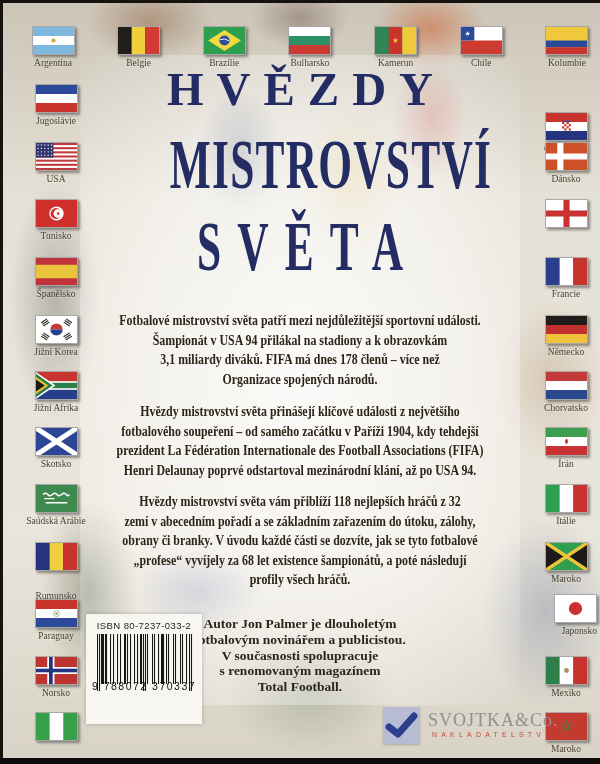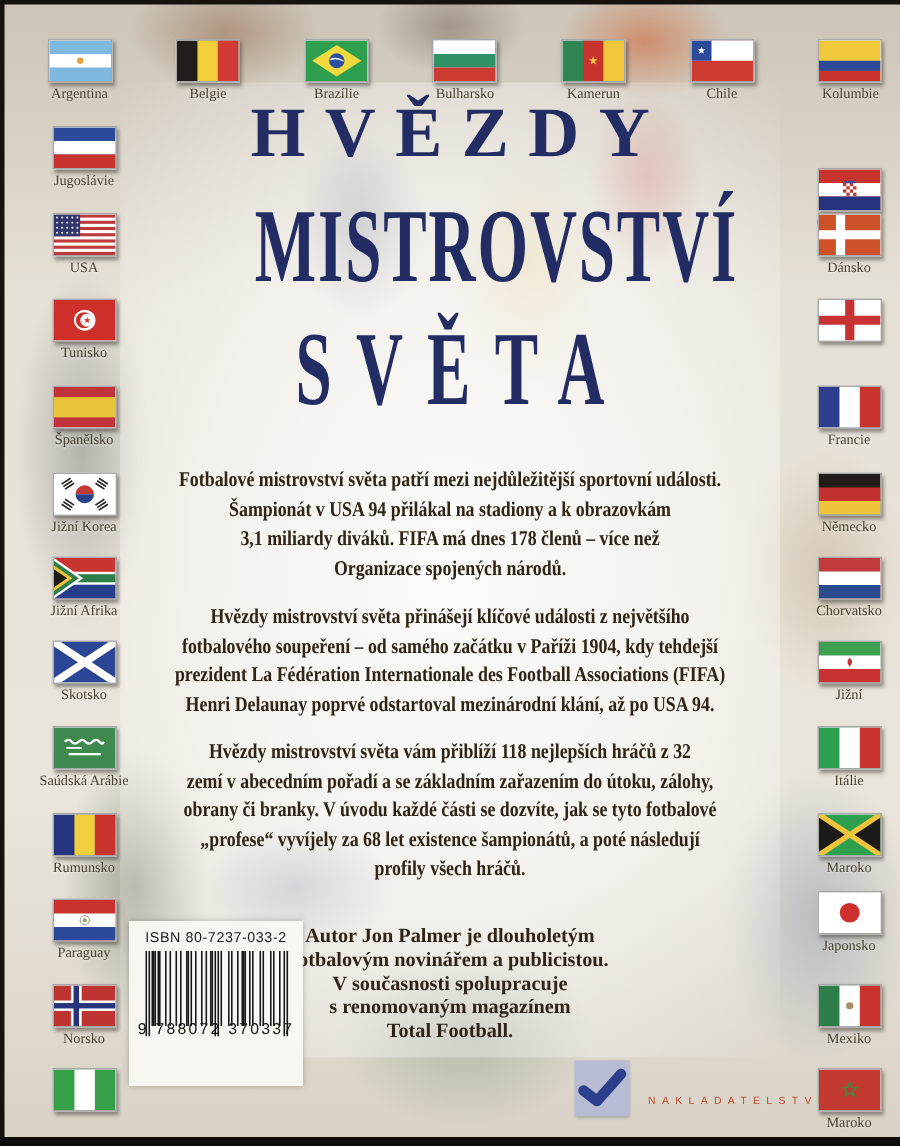--- a/index.html
+++ b/index.html
@@ -276,21 +276,21 @@
         <div class="flag-frame">
           <svg viewBox="0 0 40 27" preserveAspectRatio="none">
             <rect width="40" height="27" fill="#3E8A4E"></rect>
             <path d="M7 9.5 q2.5 -2.5 4.5 0 t4.5 0 t4.5 0 t4.5 0 t4.5 0 t3 0" stroke="#fff" stroke-width="1.5" fill="none"></path>
             <rect x="8" y="13" width="10" height="1.2" fill="#fff"></rect>
             <rect x="9.5" y="17" width="21" height="1.5" fill="#fff"></rect>
           </svg>
         </div>
         <div class="flag-label">Saúdská Arábie</div>
       </div>
-      <div class="flag-item" style="top: 542px; left: 0px;">
+      <div class="flag-item" style="top: 542px; left: 0px; gap: 17px;">
         <div class="flag-frame">
           <svg viewBox="0 0 40 27" preserveAspectRatio="none">
             <rect width="40" height="27" fill="#26337E"></rect>
             <rect x="13.3" width="13.3" height="27" fill="#EFCF3C"></rect>
             <rect x="26.6" width="13.4" height="27" fill="#C8332E"></rect>
           </svg>
         </div>
         <div class="flag-label">Rumunsko</div>
       </div>
       <div class="flag-item" style="top: 599px; left: 0px;">
@@ -400,21 +400,21 @@
       </div>
       <div class="flag-item" style="top: 427px; left: 0px;">
         <div class="flag-frame">
           <svg viewBox="0 0 40 27" preserveAspectRatio="none">
             <rect width="40" height="27" fill="#3E9E50"></rect>
             <rect y="9" width="40" height="9" fill="#fff"></rect>
             <rect y="18" width="40" height="9" fill="#C83232"></rect>
             <path d="M20 10.5 q-3 2.5 0 6 q3 -3.5 0 -6" fill="#C83232"></path>
           </svg>
         </div>
-        <div class="flag-label">Jižní</div>
+        <div class="flag-label">Írán</div>
       </div>
       <div class="flag-item" style="top: 484px; left: 0px;">
         <div class="flag-frame">
           <svg viewBox="0 0 40 27" preserveAspectRatio="none">
             <rect width="40" height="27" fill="#2E9E4F"></rect>
             <rect x="13.3" width="13.3" height="27" fill="#fff"></rect>
             <rect x="26.6" width="13.4" height="27" fill="#C8332E"></rect>
           </svg>
         </div>
         <div class="flag-label">Itálie</div>
@@ -423,21 +423,21 @@
         <div class="flag-frame">
           <svg viewBox="0 0 40 27" preserveAspectRatio="none">
             <rect width="40" height="27" fill="#2E9E4F"></rect>
             <polygon points="0,0 20,13.5 0,27" fill="#1d1b18"></polygon>
             <polygon points="40,0 20,13.5 40,27" fill="#1d1b18"></polygon>
             <path d="M0 0 L40 27 M40 0 L0 27" stroke="#EFC43C" stroke-width="3.5"></path>
           </svg>
         </div>
         <div class="flag-label">Maroko</div>
       </div>
-      <div class="flag-item" style="top: 594px; left: 0px;">
+      <div class="flag-item" style="top: 594px; left: 0px; align-items: flex-end;">
         <div class="flag-frame">
           <svg viewBox="0 0 40 27" preserveAspectRatio="none">
             <rect width="40" height="27" fill="#fff"></rect>
             <circle cx="20" cy="13.5" r="6.5" fill="#CE3030"></circle>
           </svg>
         </div>
         <div class="flag-label">Japonsko</div>
       </div>
       <div class="flag-item" style="top: 656px; left: 0px;">
         <div class="flag-frame">
@@ -527,19 +527,20 @@
         </svg></div>
     <div class="barcode-digits">9 788072 370337</div>
   </div>
 
   <div class="publisher">
     <div class="pub-logo">
       <svg viewBox="0 0 37 37">
           <path d="M6 20 L15 27 L31 9" fill="none" stroke="#2b3f8c" stroke-width="7" stroke-linecap="round" stroke-linejoin="round"></path>
         </svg>
     </div>
+    <div class="pub-name">SVOJTKA&amp;Co.</div>
     <div class="pub-sub">NAKLADATELSTVÍ</div>
   </div>
 
   <div class="edge-top"></div>
   <div class="edge-left"></div>
   <div class="edge-bottom"></div>
 </div>
 
 </body></html>

